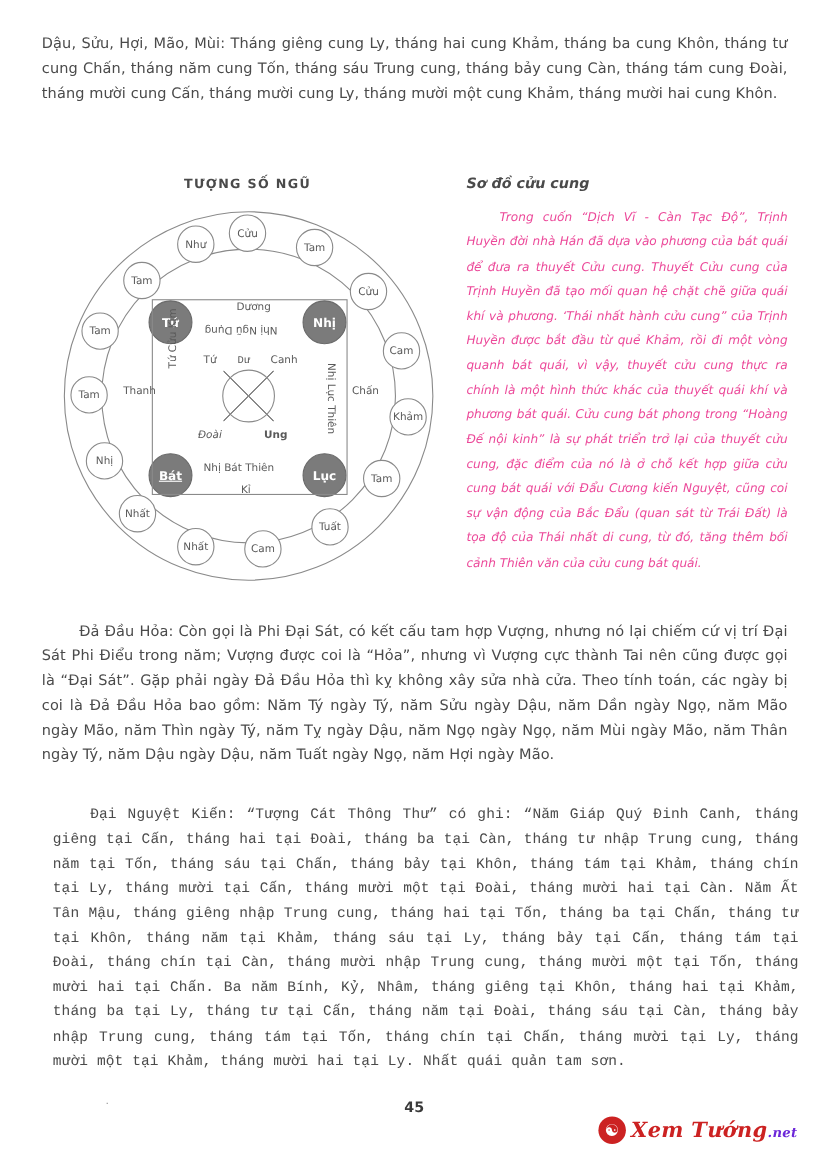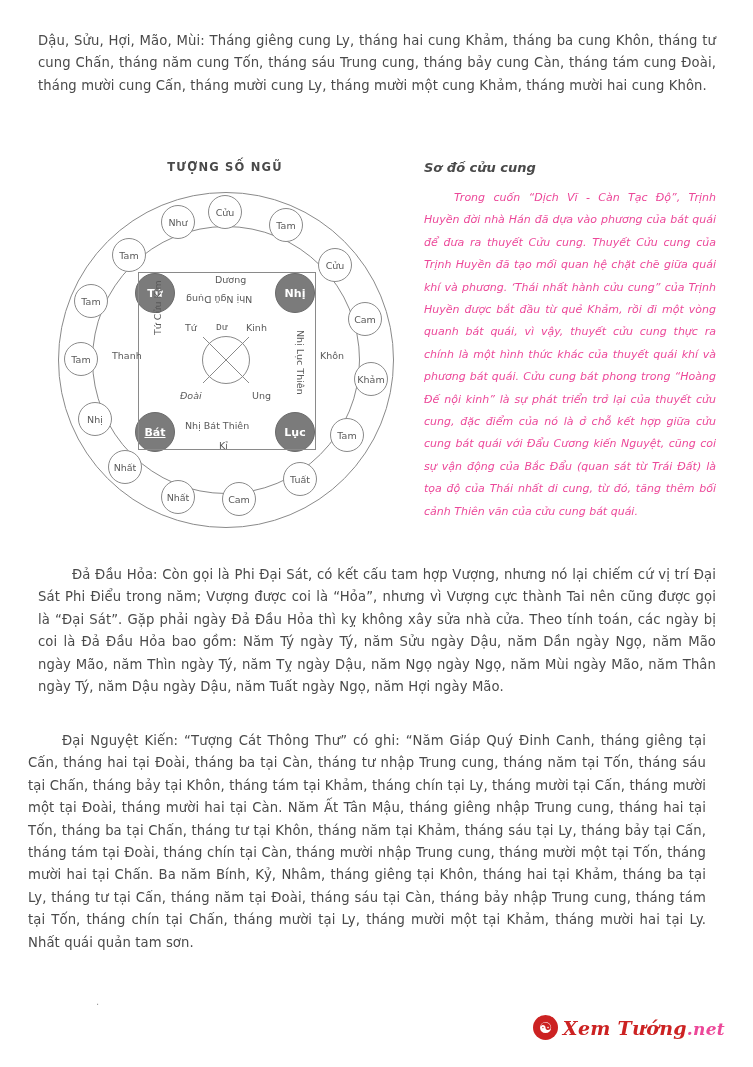--- a/index.html
+++ b/index.html
@@ -156,23 +156,24 @@
     font-family: "DejaVu Sans", sans-serif;
   }
 
   
   #p-2 {
     left: 38px;
     top: 564px;
     width: 678px;
   }
   #p-3 {
-    left: 28px;
+    left: 48px;
     top: 730px;
     width: 678px;
+    font-family: Liberation Mono, monospace;
   }
 
   
   #page-number {
     position: absolute;
     left: 0; top: 1000px;
     width: 753px;
     text-align: center;
     font-size: 13px;
     font-weight: bold;
@@ -199,21 +200,21 @@
     font-family: "DejaVu Sans", sans-serif;
   }
   #wm-text {
     font-family: "DejaVu Serif", serif;
     font-style: italic;
     font-weight: bold;
     font-size: 19px;
     color: #cc2222;
     letter-spacing: 0.3px;
   }
-  #wm-text .net { color: #ec4899; font-size: 17px; }
+  #wm-text .net { color: #6d28d9; font-size: 12px; }
   .dot-mark {
     position: absolute;
     left: 96px; top: 996px;
     font-size: 10px;
     color: #9a9a9a;
   }
 </style>
 </head>
 <body>
 
@@ -250,41 +251,42 @@
 
     <div class="sq" id="sq-outer"></div>
 
     <div class="sq-label" style="left:170px; top:124px;margin-left:15px;">Dương</div>
     <div class="sq-label" style="left:156px; top:144px; transform: rotate(180deg);">Nhị Ngũ Dụng</div>
     <div class="sq-label" style="left:122px; top:185px; transform: rotate(-90deg); transform-origin: left top;">Tứ Cửu Kim</div>
     <div class="sq-label" style="left:276px; top:180px; transform: rotate(90deg); transform-origin: left top;">Nhị Lục Thiên</div>
     <div class="sq-label" style="left:155px; top:270px;">Nhị Bát Thiên</div>
     <div class="sq-label" style="left:189px; top:290px;">Kỉ</div>
     <div class="sq-label" style="left:82px;  top:200px;">Thanh</div>
-    <div class="sq-label" style="left:290px; top:200px;">Khôn</div>
+    <div class="sq-label" style="left:290px; top:200px;">Chấn</div>
 
     <div class="sq-label" style="left:155px; top:172px;">Tứ</div>
     <div class="sq-label" style="left:186px; top:172px;font-family:Liberation Mono, monospace;">Dư</div>
-    <div class="sq-label" style="left:216px; top:172px;">Kinh</div>
+    <div class="sq-label" style="left:216px; top:172px;">Canh</div>
     <div class="sq-label" style="left:150px; top:240px;font-style:italic;">Đoài</div>
-    <div class="sq-label" style="left:222px; top:240px;">Ung</div>
+    <div class="sq-label" style="left:210px; top:240px;font-weight:bold;">Ung</div>
 
     <div class="taiji"></div>
   </div>
 
   <div id="right-col">
     <div id="right-title">Sơ đồ cửu cung</div>
     <div id="right-body">Trong cuốn “Dịch Vĩ - Càn Tạc Độ”, Trịnh Huyền đời nhà Hán đã dựa vào phương của bát quái để đưa ra thuyết Cửu cung. Thuyết Cửu cung của Trịnh Huyền đã tạo mối quan hệ chặt chẽ giữa quái khí và phương. ‘Thái nhất hành cửu cung” của Trịnh Huyền được bắt đầu từ quẻ Khảm, rồi đi một vòng quanh bát quái, vì vậy, thuyết cửu cung thực ra chính là một hình thức khác của thuyết quái khí và phương bát quái. Cửu cung bát phong trong “Hoàng Đế nội kinh” là sự phát triển trở lại của thuyết cửu cung, đặc điểm của nó là ở chỗ kết hợp giữa cửu cung bát quái với Đẩu Cương kiến Nguyệt, cũng coi sự vận động của Bắc Đẩu (quan sát từ Trái Đất) là tọa độ của Thái nhất di cung, từ đó, tăng thêm bối cảnh Thiên văn của cửu cung bát quái.</div>
   </div>
 
   <div class="para indent" id="p-2">Đả Đầu Hỏa: Còn gọi là Phi Đại Sát, có kết cấu tam hợp Vượng, nhưng nó lại chiếm cứ vị trí Đại Sát Phi Điểu trong năm; Vượng được coi là “Hỏa”, nhưng vì Vượng cực thành Tai nên cũng được gọi là “Đại Sát”. Gặp phải ngày Đả Đầu Hỏa thì kỵ không xây sửa nhà cửa. Theo tính toán, các ngày bị coi là Đả Đầu Hỏa bao gồm: Năm Tý ngày Tý, năm Sửu ngày Dậu, năm Dần ngày Ngọ, năm Mão ngày Mão, năm Thìn ngày Tý, năm Tỵ ngày Dậu, năm Ngọ ngày Ngọ, năm Mùi ngày Mão, năm Thân ngày Tý, năm Dậu ngày Dậu, năm Tuất ngày Ngọ, năm Hợi ngày Mão.</div>
   <div class="para indent" id="p-3">Đại Nguyệt Kiến: “Tượng Cát Thông Thư” có ghi: “Năm Giáp Quý Đinh Canh, tháng giêng tại Cấn, tháng hai tại Đoài, tháng ba tại Càn, tháng tư nhập Trung cung, tháng năm tại Tốn, tháng sáu tại Chấn, tháng bảy tại Khôn, tháng tám tại Khảm, tháng chín tại Ly, tháng mười tại Cấn, tháng mười một tại Đoài, tháng mười hai tại Càn. Năm Ất Tân Mậu, tháng giêng nhập Trung cung, tháng hai tại Tốn, tháng ba tại Chấn, tháng tư tại Khôn, tháng năm tại Khảm, tháng sáu tại Ly, tháng bảy tại Cấn, tháng tám tại Đoài, tháng chín tại Càn, tháng mười nhập Trung cung, tháng mười một tại Tốn, tháng mười hai tại Chấn. Ba năm Bính, Kỷ, Nhâm, tháng giêng tại Khôn, tháng hai tại Khảm, tháng ba tại Ly, tháng tư tại Cấn, tháng năm tại Đoài, tháng sáu tại Càn, tháng bảy nhập Trung cung, tháng tám tại Tốn, tháng chín tại Chấn, tháng mười tại Ly, tháng mười một tại Khảm, tháng mười hai tại Ly. Nhất quái quản tam sơn.</div>
 
   <div class="dot-mark">.</div>
 
+  <div id="page-number">45</div>
 
   <div id="watermark">
     <div id="wm-badge">☯</div>
     <div id="wm-text">
       <span>Xem Tướng</span><span class="net">.net</span>
     </div>
   </div>
 
 </div>
 

